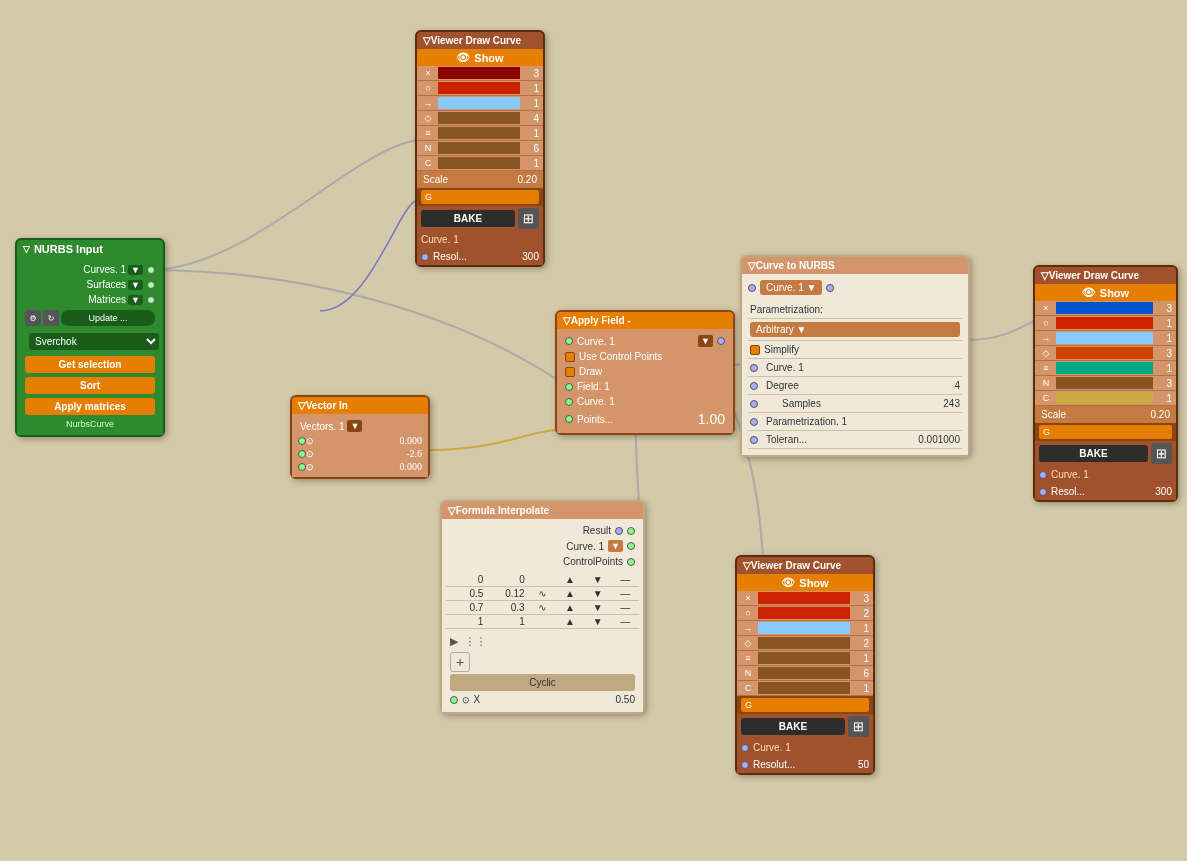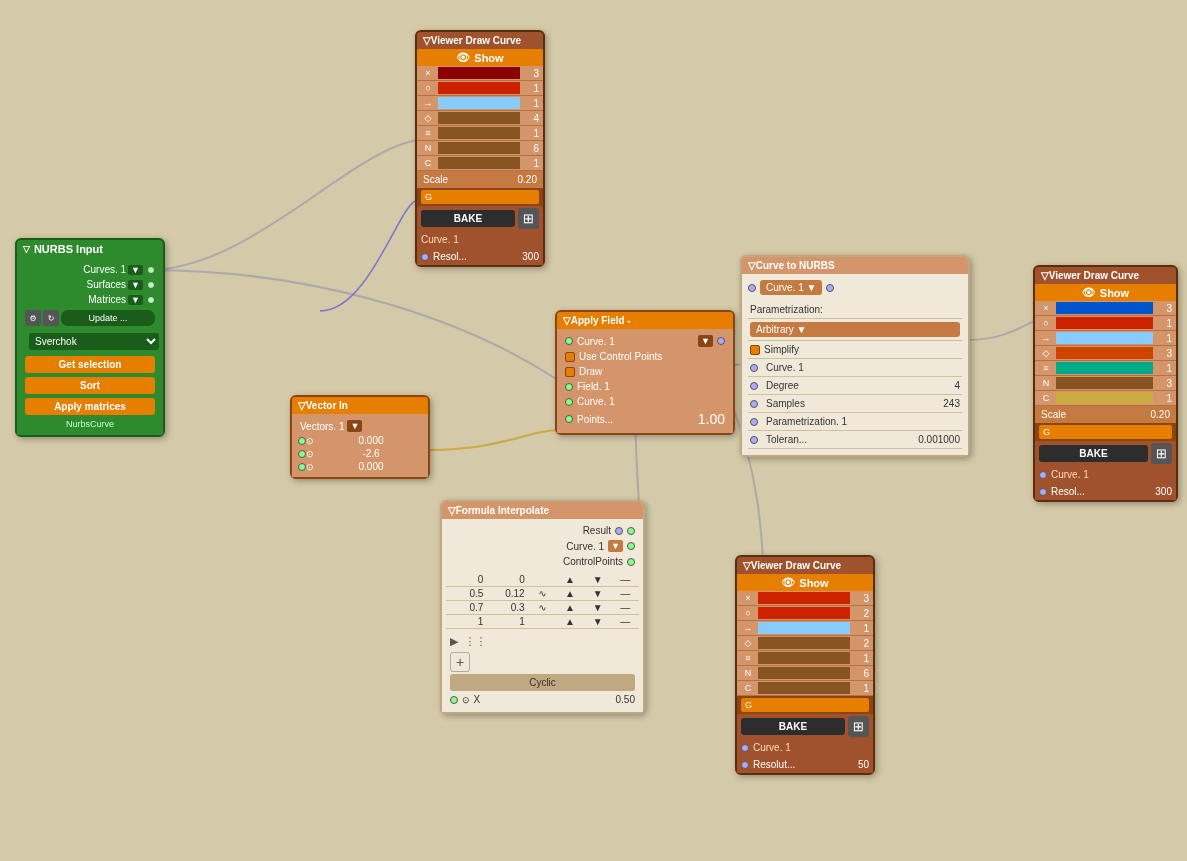--- a/index.html
+++ b/index.html
@@ -284,23 +284,24 @@
       background: #88ff88;
       border: 1px solid #555;
     }
     .vec-icon {
       color: white;
       font-size: 9px;
       width: 14px;
     }
     .vec-val {
       flex: 1;
-      text-align: center;
-      color: white;
-      font-size: 10px;
+      text-align: right;
+      color: white;
+      font-size: 10px;
+      font-family: Liberation Serif, serif;
     }
     .vec-dropdown {
       display: flex;
       align-items: center;
       gap: 3px;
       padding: 2px 4px;
     }
 
     
     .apply-field-node {
@@ -786,21 +787,21 @@
       <div class="cn-socket"></div>
       <span class="cn-label" style="margin-left:4px;">Curve. 1</span>
     </div>
     <div class="cn-row">
       <div class="cn-socket"></div>
       <span class="cn-label" style="margin-left:4px;">Degree</span>
       <span class="cn-val">4</span>
     </div>
     <div class="cn-row">
       <div class="cn-socket"></div>
-      <span class="cn-label" style="margin-left:4px;">Samples</span>
+      <span class="cn-label" style="margin-left:20px;">Samples</span>
       <span class="cn-val">243</span>
     </div>
     <div class="cn-row">
       <div class="cn-socket"></div>
       <span class="cn-label" style="margin-left:4px;">Parametrization. 1</span>
     </div>
     <div class="cn-row">
       <div class="cn-socket"></div>
       <span class="cn-label" style="margin-left:4px;">Toleran...</span>
       <span class="cn-val">0.001000</span>

